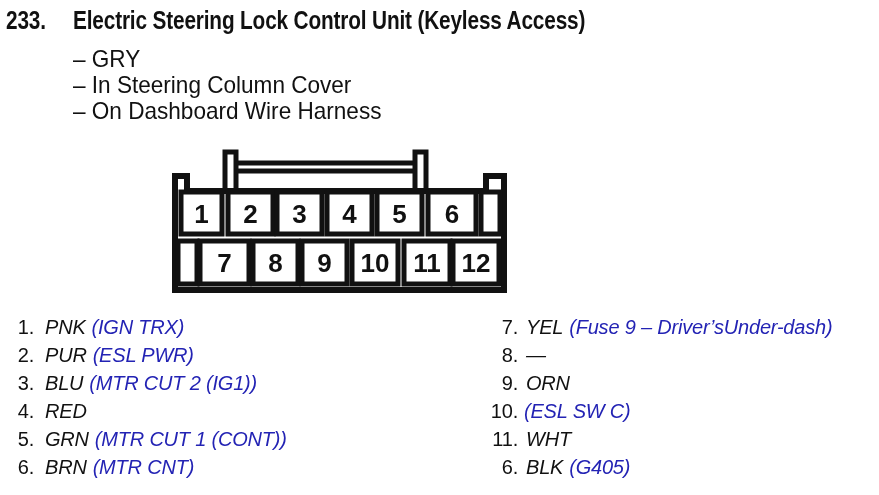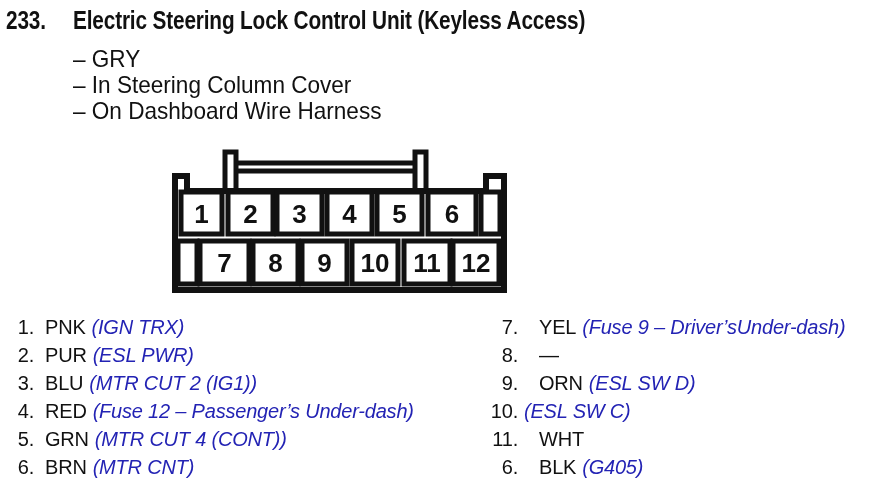--- a/index.html
+++ b/index.html
@@ -31,22 +31,22 @@
   #connector-svg{position:absolute;left:150px;top:135px;}
 
   .pin-col{
     position:absolute;top:313px;font-size:20px;line-height:28px;
     white-space:nowrap;letter-spacing:-0.2px;
   }
   #col-left{left:0px;}
   #col-right{left:484px;}
   .pin-row{display:flex;}
   .pin-num{display:inline-block;width:34px;text-align:right;flex:none;}
-  .pin-wire{margin-left:11px;}
-  #col-right .pin-wire{margin-left:21px;}
+  .pin-wire{margin-left:11px;font-style:italic;}
+  #col-right .pin-wire{margin-left:8px;}
   .pin-signal{margin-left:6px;color:var(--blue);font-style:italic;}
 </style>
 </head>
 <body>
 
 <div id="page">
 
   <span class="h-num">233.</span>
   <span class="h-title">Electric Steering Lock Control Unit (Keyless Access)</span>
 
@@ -111,27 +111,26 @@
 
     <div class="pin-row">
       <span class="pin-num">3.</span>
       <span class="pin-wire">BLU</span>
       <span class="pin-signal">(MTR CUT 2 (IG1))</span>
     </div>
 
     <div class="pin-row">
       <span class="pin-num">4.</span>
       <span class="pin-wire">RED</span>
-      <span class="pin-signal">(Fuse 12 – Passenger’s Under-dash)</span>
     </div>
 
     <div class="pin-row">
       <span class="pin-num">5.</span>
       <span class="pin-wire">GRN</span>
-      <span class="pin-signal">(MTR CUT 4 (CONT))</span>
+      <span class="pin-signal">(MTR CUT 1 (CONT))</span>
     </div>
 
     <div class="pin-row">
       <span class="pin-num">6.</span>
       <span class="pin-wire">BRN</span>
       <span class="pin-signal">(MTR CNT)</span>
     </div>
   </div>
   <div class="pin-col" id="col-right">
     <div class="pin-row">
@@ -142,21 +141,20 @@
 
     <div class="pin-row">
       <span class="pin-num">8.</span>
       <span class="pin-wire">—</span>
       <span class="pin-signal"></span>
     </div>
 
     <div class="pin-row">
       <span class="pin-num">9.</span>
       <span class="pin-wire">ORN</span>
-      <span class="pin-signal">(ESL SW D)</span>
     </div>
 
     <div class="pin-row">
       <span class="pin-num">10.</span>
       <span class="pin-signal">(ESL SW C)</span>
     </div>
 
     <div class="pin-row">
       <span class="pin-num">11.</span>
       <span class="pin-wire">WHT</span>

